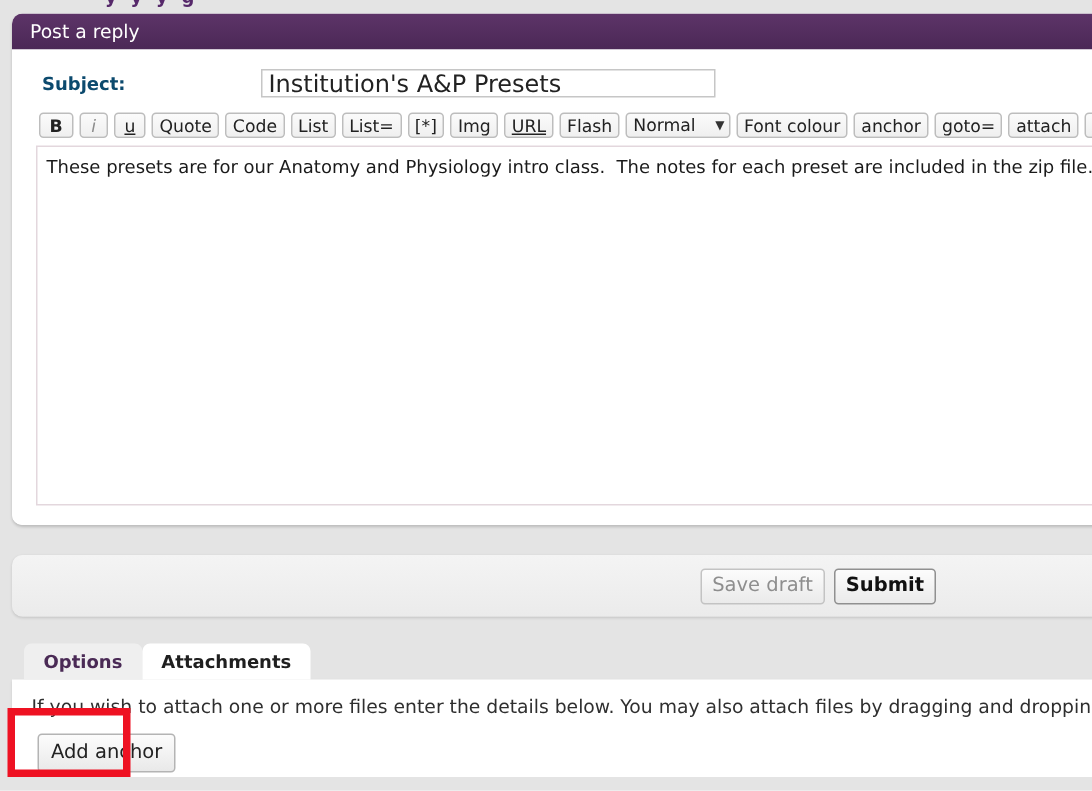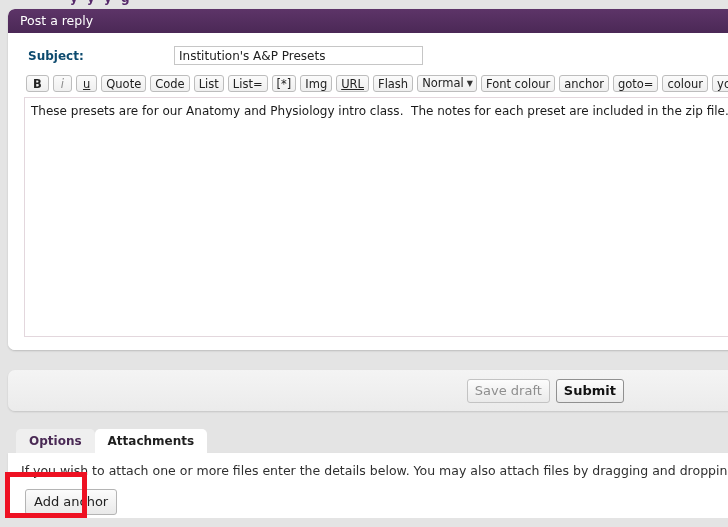--- a/index.html
+++ b/index.html
@@ -67,26 +67,26 @@
     padding: 13px 0 10px 20px;
   }
   .subject-label {
     font-weight: bold;
     color: #0c4a6e;
     font-size: 12px;
     width: 146px;
     flex: none;
   }
   .subject-input {
-    width: 249px;
+    width: 303px;
     height: 19px;
     border: 1px solid #c6c6c6;
     background: #ffffff;
     font-family: "DejaVu Sans", "Liberation Sans", sans-serif;
-    font-size: 12px;
+    font-size: 16px;
     color: #222222;
     padding: 0 4px;
     box-sizing: border-box;
     outline: none;
   }
 
   
   .toolbar {
     display: flex;
     align-items: center;
@@ -118,21 +118,21 @@
     color: #222222;
     background: linear-gradient(to bottom, #fbfbfb 0%, #efefef 100%);
     border: 1px solid #bdbdbd;
     border-radius: 3px;
     height: 17px;
     line-height: 15px;
     padding: 0 3px 0 4px;
     box-sizing: border-box;
     display: flex;
     align-items: center;
-    gap: 3px;
+    gap: 13px;
     cursor: pointer;
   }
   .caret { font-size: 8px; color: #333333; }
 
   
   .textarea-wrap {
     padding: 0 0 0 16px;
   }
   .msg-textarea {
     width: 716px;
@@ -292,21 +292,21 @@
       <button class="tb-btn">Flash</button>
 
       <div class="tb-select">
         <span>Normal</span>
         <span class="caret">▼</span>
       </div>
 
       <button class="tb-btn">Font colour</button>
       <button class="tb-btn">anchor</button>
       <button class="tb-btn">goto=</button>
-      <button class="tb-btn">colour</button>
+      <button class="tb-btn">attach</button>
       <button class="tb-btn">youtube</button>
     </div>
 
     <div class="textarea-wrap">
       <textarea class="msg-textarea" style="">These presets are for our Anatomy and Physiology intro class.  The notes for each preset are included in the zip file.</textarea>
     </div>
 
   </div>
 </div>
 

